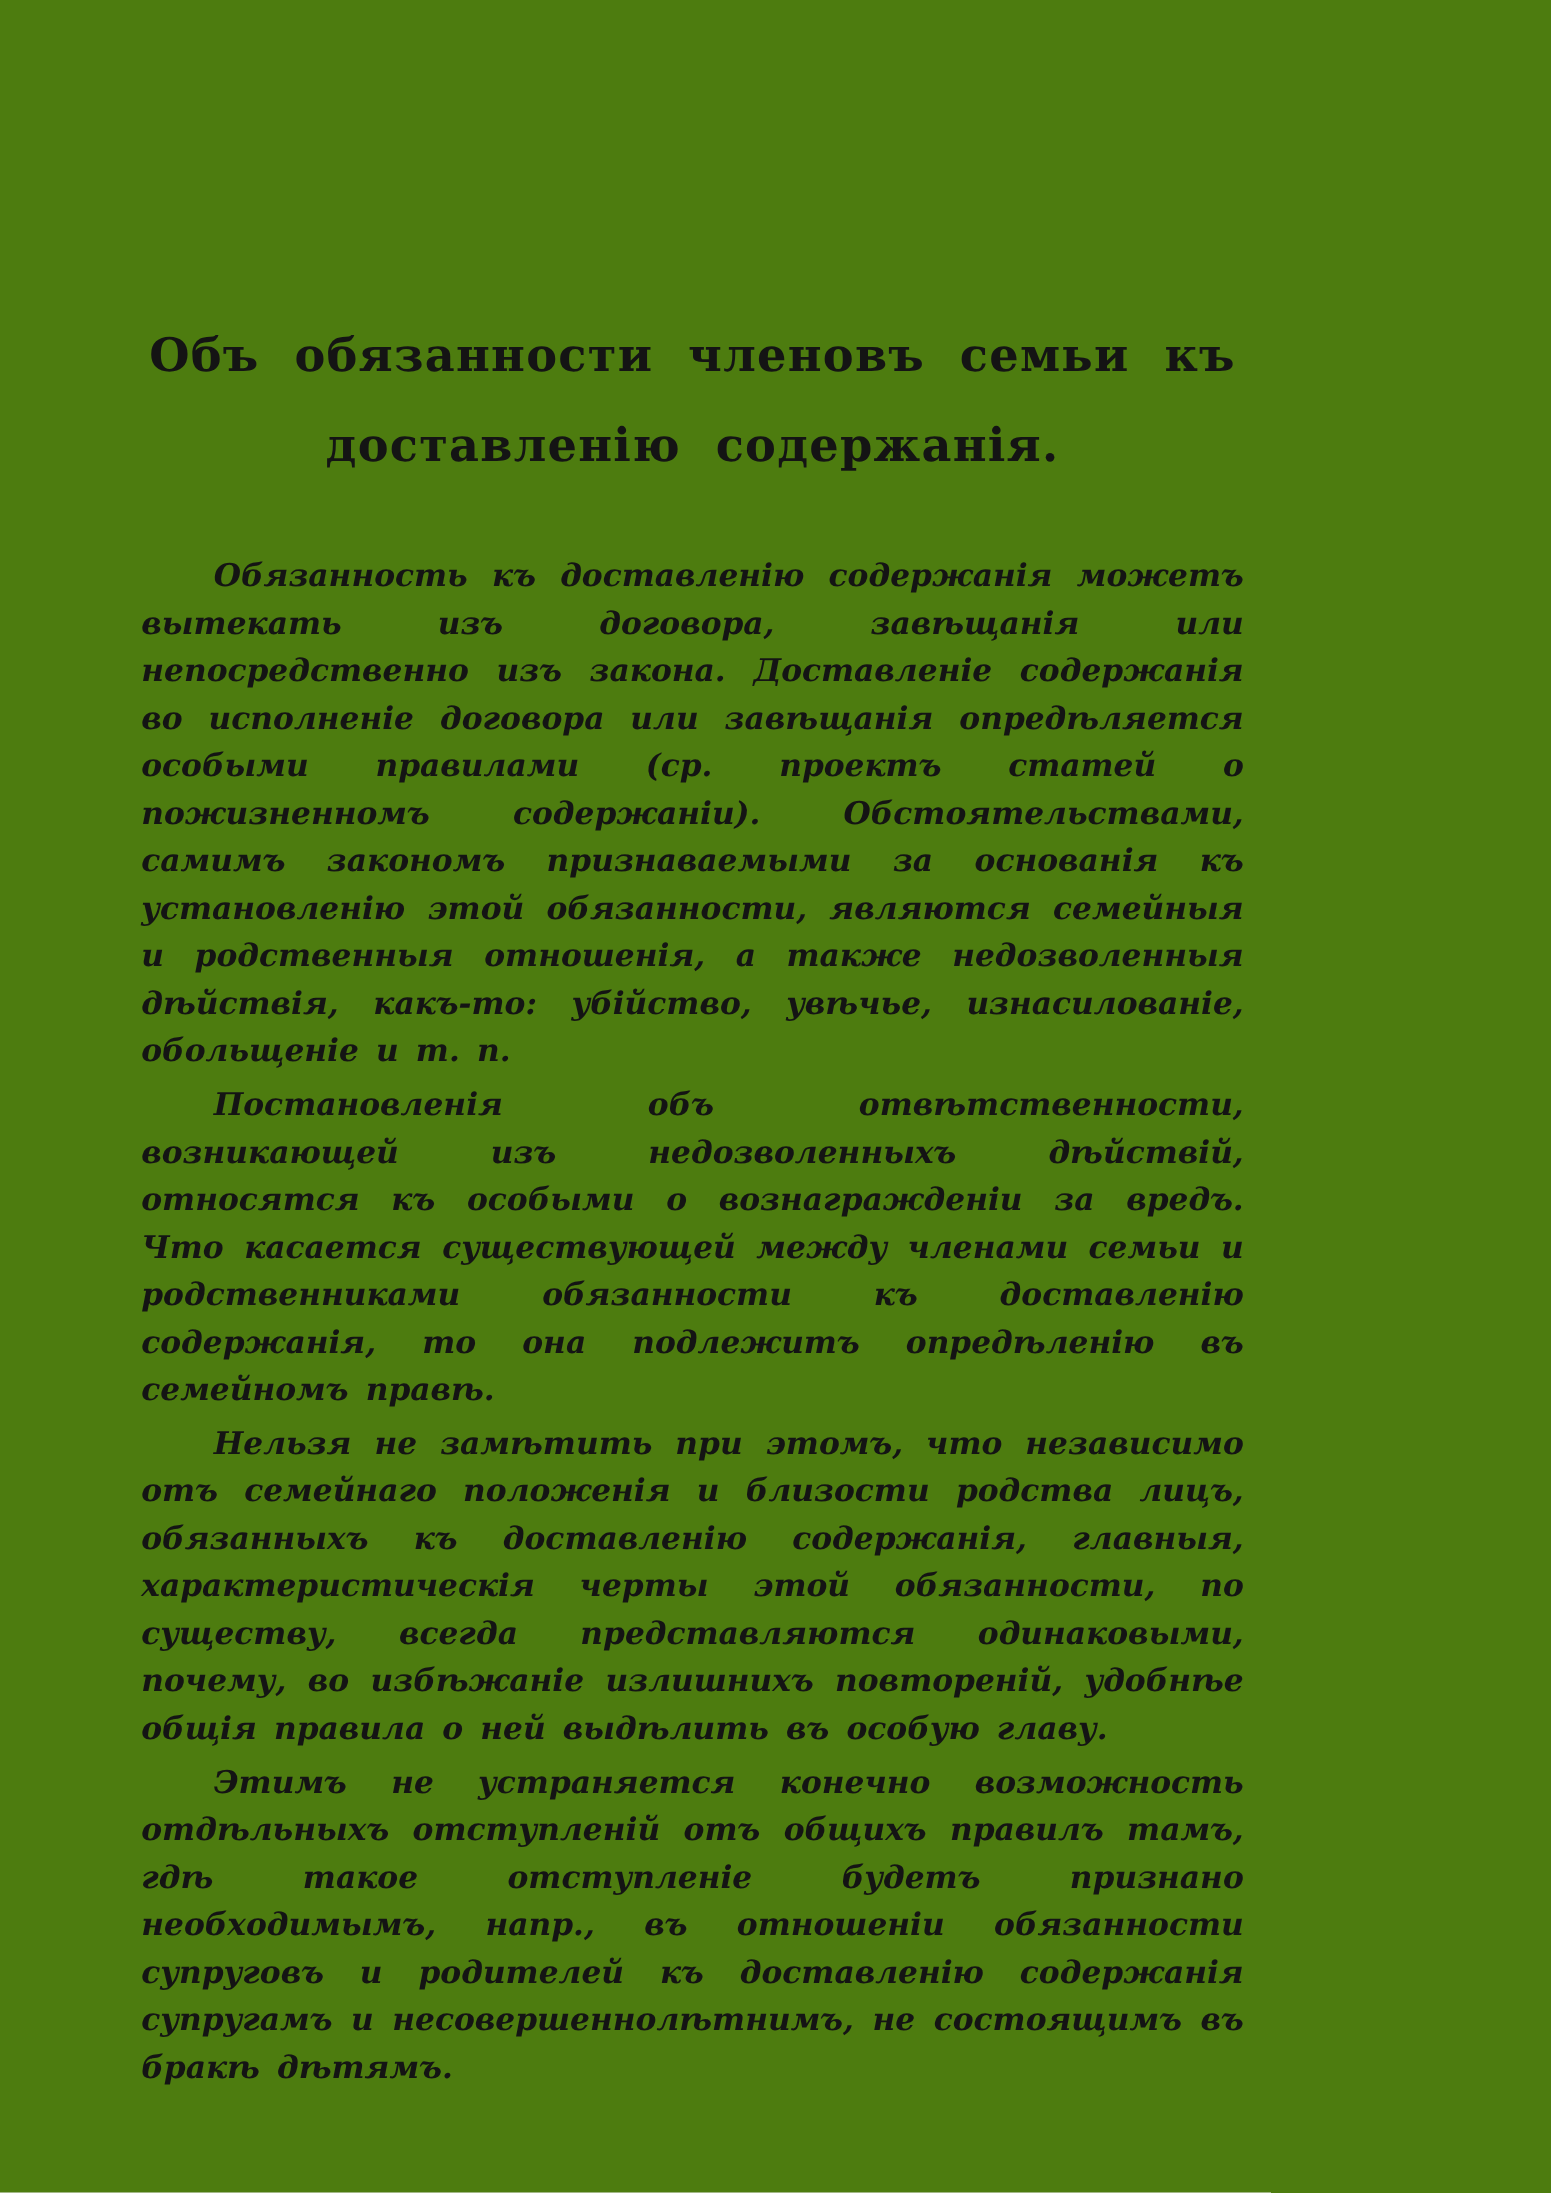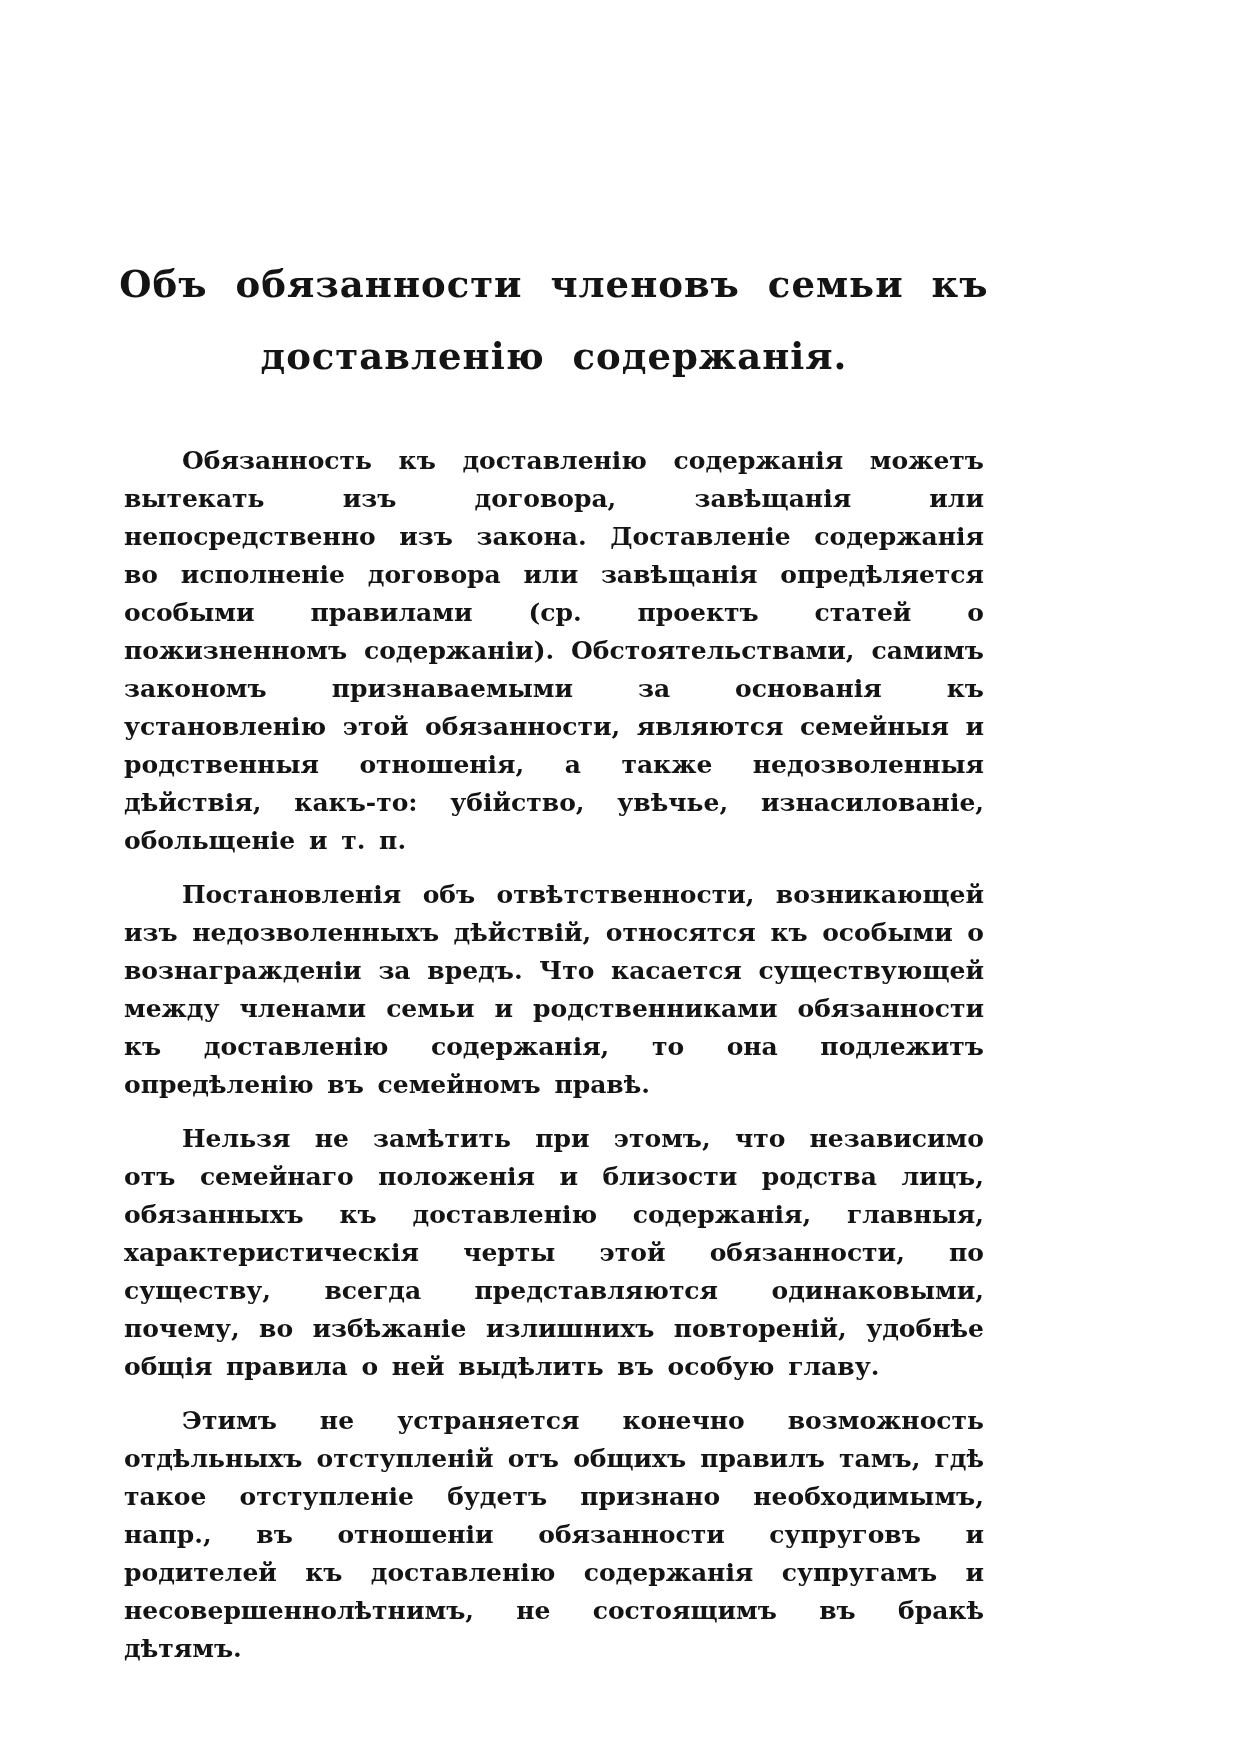--- a/index.html
+++ b/index.html
@@ -5,21 +5,21 @@
   html, body {
     margin: 0;
     padding: 0;
     background: #e8e8e8;
   }
   .page {
     position: relative;
     width: 1241px;
     height: 1754px;
     margin: 0 auto;
-    background: #ffffff;
+    background: #4d7c0f;
     color: #141414;
     font-family: "DejaVu Serif", serif;
     overflow: hidden;
   }
   .title {
     margin: 0;
     padding-top: 248px;
     margin-left: 108px;
     width: 892px;
     text-align: center;
@@ -33,22 +33,23 @@
     margin-left: 108px;
     margin-top: 50px;
     width: 892px;
     font-size: 25px;
     font-weight: 700;
     line-height: 38px;
     text-align: justify;
     word-spacing: 5px;
   }
   .body-text p {
-    margin: 16px;
+    margin: 5px;
     text-indent: 58px;
+    font-style: italic;
   }
 </style>
 </head>
 <body>
 
 <div class="page">
   <h1 class="title">Объ обязанности членовъ семьи къ доставленію содержанія.</h1>
 
   <div class="body-text">
     <p>Обязанность къ доставленію содержанія можетъ вытекать изъ договора, завѣщанія или непосредственно изъ закона. Доставленіе содержанія во исполненіе договора или завѣщанія опредѣляется особыми правилами (ср. проектъ статей о пожизненномъ содержаніи). Обстоятельствами, самимъ закономъ признаваемыми за основанія къ установленію этой обязанности, являются семейныя и родственныя отношенія, а также недозволенныя дѣйствія, какъ-то: убійство, увѣчье, изнасилованіе, обольщеніе и т. п.</p>

